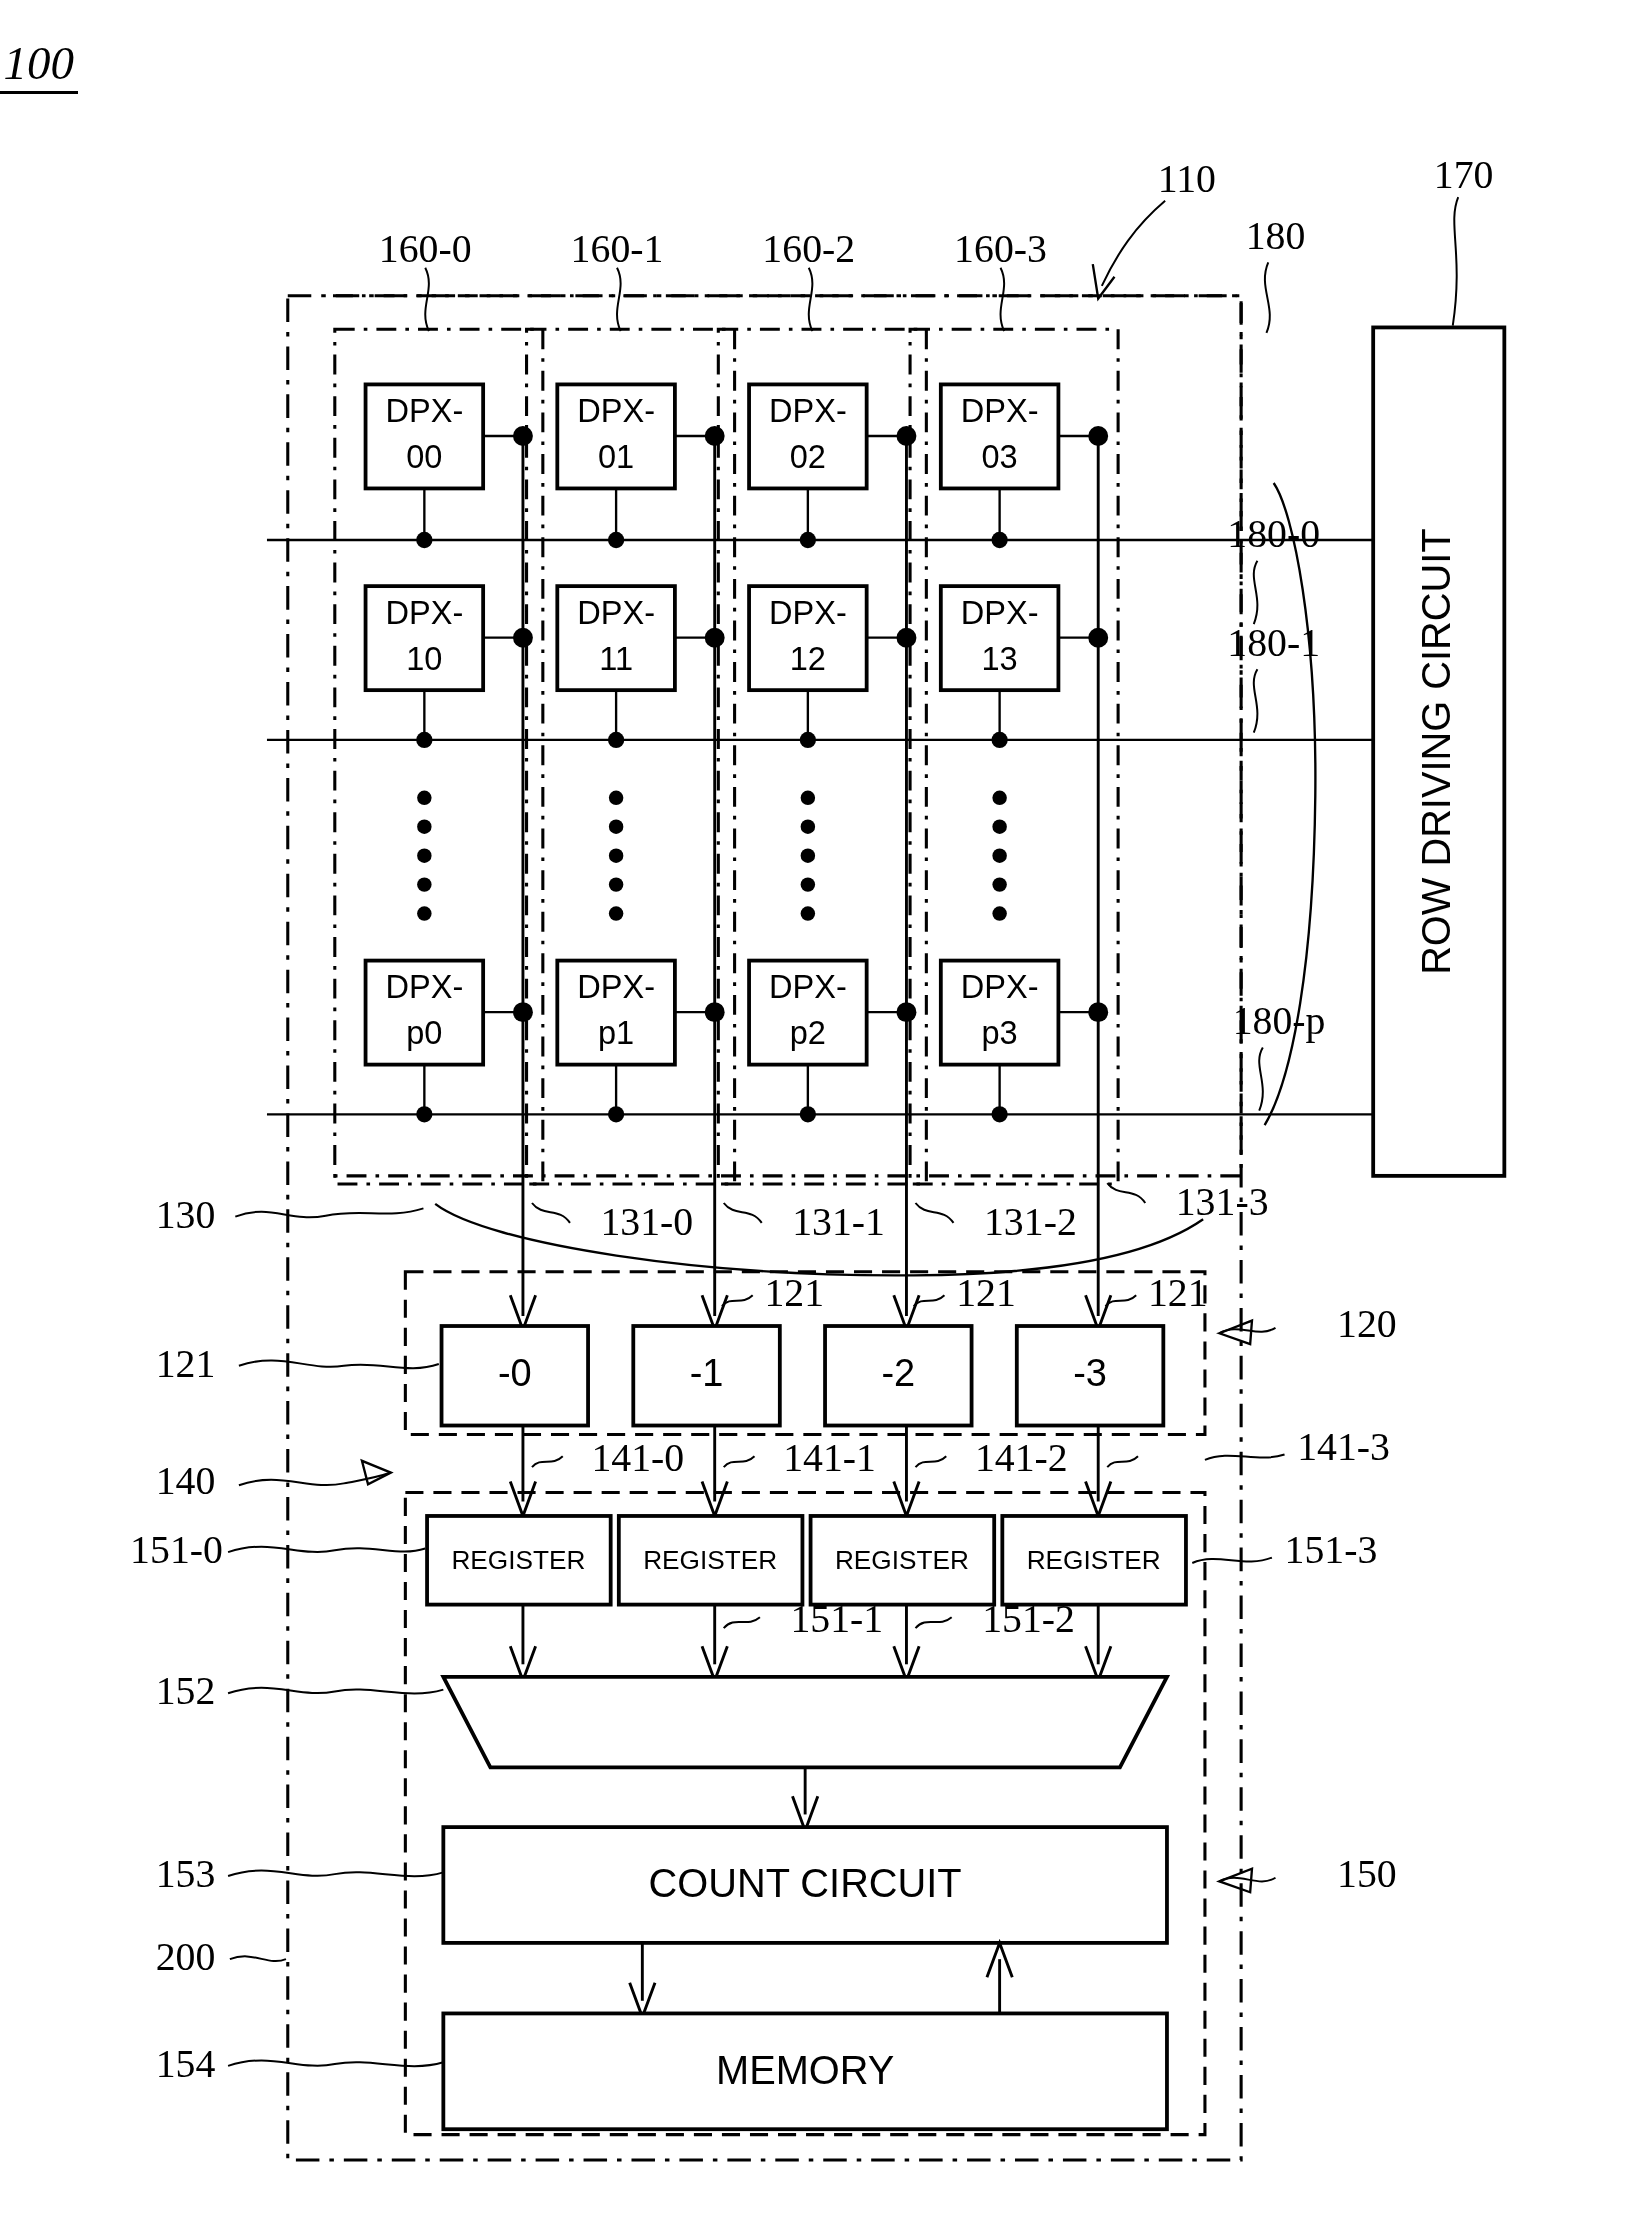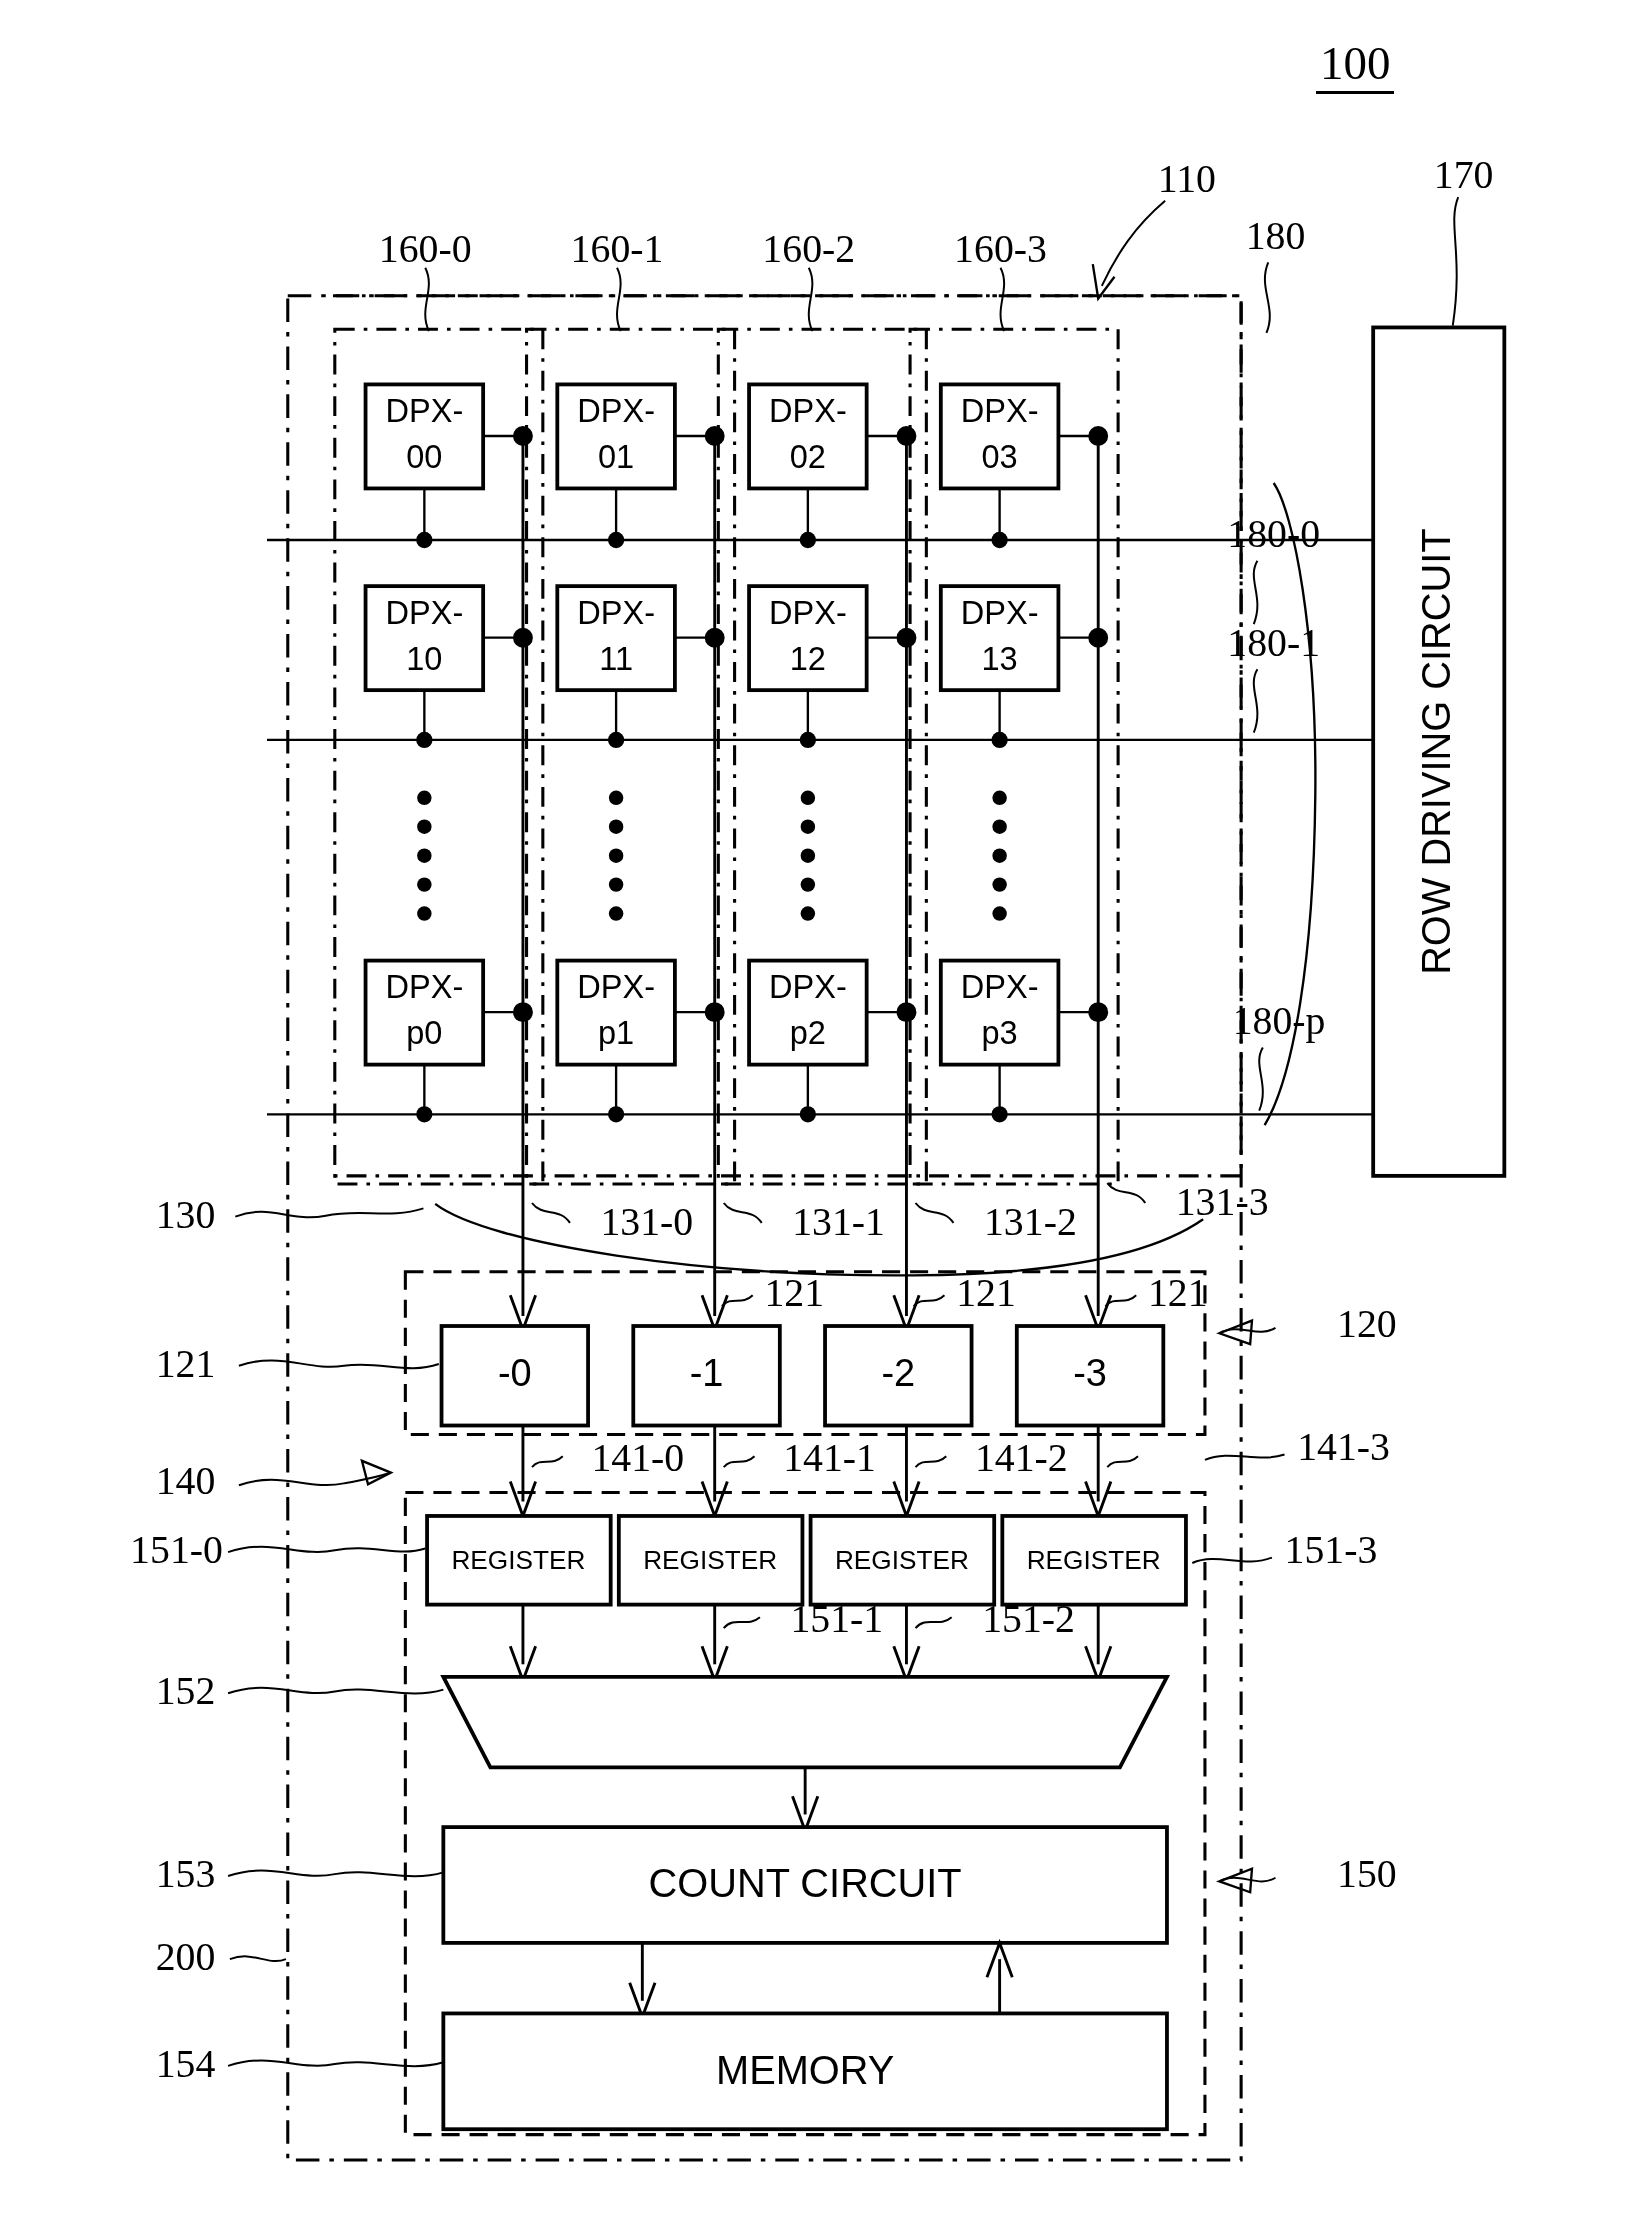--- a/index.html
+++ b/index.html
@@ -65,21 +65,21 @@
   .dashdot-in { stroke:#000; fill:none; stroke-width:3.4; stroke-dasharray: 22 10 4 10; }
   .dashed { stroke:#000; fill:none; stroke-width:3.4; stroke-dasharray: 20 11; }
   .dot { fill:#000; }
   .wbox { fill:#fff; stroke:#000; stroke-width:4.2; }
 </style>
 </head>
 <body>
 
 <div id="figure">
 
-  <div style="position:absolute; left:0; top:36px; width:1394px; text-align:right;">
+  <div style="position:absolute; left:0; top:36px; width:1394px; text-align:left;font-style:italic;">
     <span style="font-family:'Liberation Serif',serif; font-size:47px; border-bottom:3.6px solid #000; padding:0 3.6px 1.8px 3.6px;">100</span>
   </div>
 
   <svg viewBox="0 0 1825 2461" xmlns="http://www.w3.org/2000/svg">
 
     <path class="dashdot" d="M 318 327 L 1372 327 L 1372 2388 L 318 2388 Z"></path>
 
     <path class="dashdot-in" d="M 368 327 L 1372 327 L 1372 1300 L 368 1300" fill="none"></path>
 
     <g>

